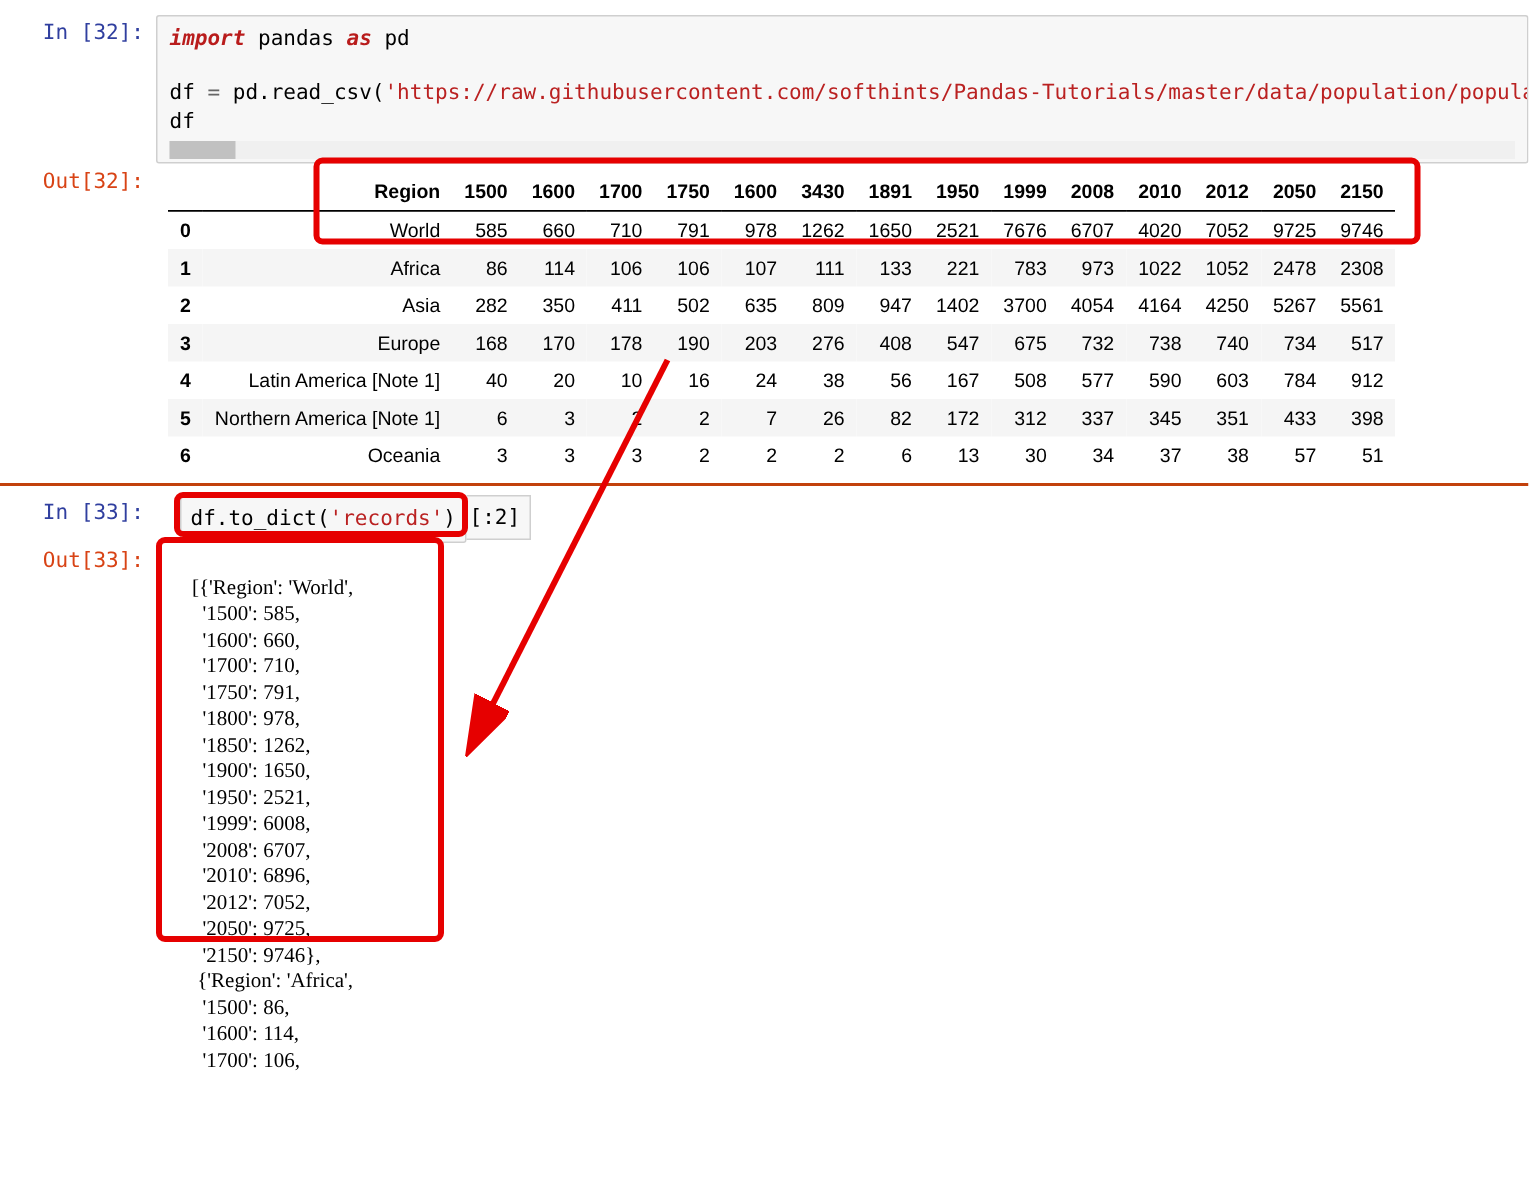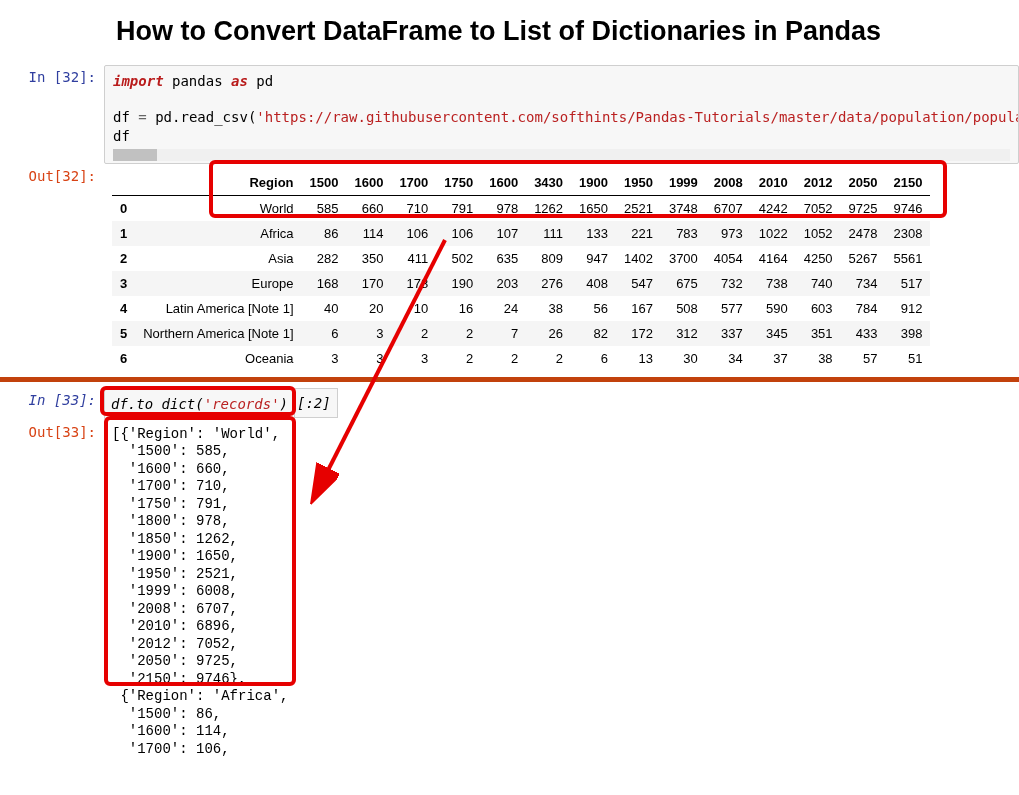--- a/index.html
+++ b/index.html
@@ -87,49 +87,48 @@
     border-radius: 6px;
     pointer-events: none;
   }
   .annot-arrow {
     position: absolute;
     pointer-events: none;
     stroke: #e60000;
     fill: #e60000;
   }
   pre.plain {
-    font-family: Liberation Mono, monospace;
-    font-size: 14px;
-    margin: 0;
+    font-family: Liberation Serif, serif;
+    font-size: 14px;
+    margin: 16px;
     white-space: pre;
     line-height: 1.25;
   }
-  .code-flex { flex: 1; display: flex; align-items: flex-start; position: relative; }
+  .code-flex { flex: 1; display: flex; align-items: flex-start; position: relative; margin-left: 16px; }
   .code-box.slim-wrap {
     flex: none;
     display: inline-block;
   }
   .code-extra {
     font-family: monospace;
     font-size: 14px;
     padding: 6px 0 0 0;
   }
   .cell-row { position: relative; }
   .bottom-divider {
-    border-bottom: 5px solid #c2410c;
+    border-bottom: 2px solid #c2410c;
     margin-bottom: 4px;
   }
   .notebook-rel { position: relative; }
 </style>
 </head>
 <body>
 
 <div class="notebook notebook-rel">
 
-  <h1 class="title">How to Convert DataFrame to List of Dictionaries in Pandas</h1>
 
   <div class="cell in cell-row">
     <div class="prompt">In [32]:</div>
     <div class="code-box">
       <div class="code-line"><span class="kw-green">import</span><span> pandas </span><span class="kw-green">as</span><span> pd</span></div>
       <div class="code-line">&nbsp;</div>
       <div class="code-line"><span>df </span><span class="op">=</span><span> pd.read_csv(</span><span class="str">'https://raw.githubusercontent.com/softhints/Pandas-Tutorials/master/data/population/popula</span></div>
       <div class="code-line">df</div>
       <div class="scrollbar-track">
         <div class="scrollbar-thumb"></div>
@@ -144,21 +143,21 @@
         <thead>
             <tr id="df-head">
               <th></th>
               <th>Region</th>
               <th>1500</th>
               <th>1600</th>
               <th>1700</th>
               <th>1750</th>
               <th>1600</th>
               <th>3430</th>
-              <th>1900</th>
+              <th>1891</th>
               <th>1950</th>
               <th>1999</th>
               <th>2008</th>
               <th>2010</th>
               <th>2012</th>
               <th>2050</th>
               <th>2150</th>
             </tr>
           </thead>
         <tbody id="df-body">
@@ -166,23 +165,23 @@
               <th>0</th>
               <td>World</td>
               <td>585</td>
               <td>660</td>
               <td>710</td>
               <td>791</td>
               <td>978</td>
               <td>1262</td>
               <td>1650</td>
               <td>2521</td>
-              <td>3748</td>
+              <td>7676</td>
               <td>6707</td>
-              <td>4242</td>
+              <td>4020</td>
               <td>7052</td>
               <td>9725</td>
               <td>9746</td>
             </tr>
             <tr>
               <th>1</th>
               <td>Africa</td>
               <td>86</td>
               <td>114</td>
               <td>106</td>
@@ -288,21 +287,21 @@
               <td>57</td>
               <td>51</td>
             </tr>
           </tbody>
       </table>
 
       <div class="annot-box" style="top:-4px; left:105px; width:738px; height:58px;"></div>
     </div>
   </div>
 
-  <div class="cell in cell-row" style="margin-top:6px;font-style:italic;">
+  <div class="cell in cell-row" style="margin-top:6px;">
     <div class="prompt">In [33]:</div>
     <div class="code-flex">
       <div class="code-box slim-wrap" style="padding:6px 6px;">
         <span class="code-line"><span>df.to_dict(</span><span class="str">'records'</span><span>)</span></span>
       </div>
       <span class="code-extra" style="background:#f7f7f7;border:1px solid #cfcfcf;border-left:none;padding:6px 6px 6px 2px;">[:2]</span>
 
       <div class="annot-box" style="top:-2px; left:-4px; width:196px; height:30px;"></div>
     </div>
   </div>

